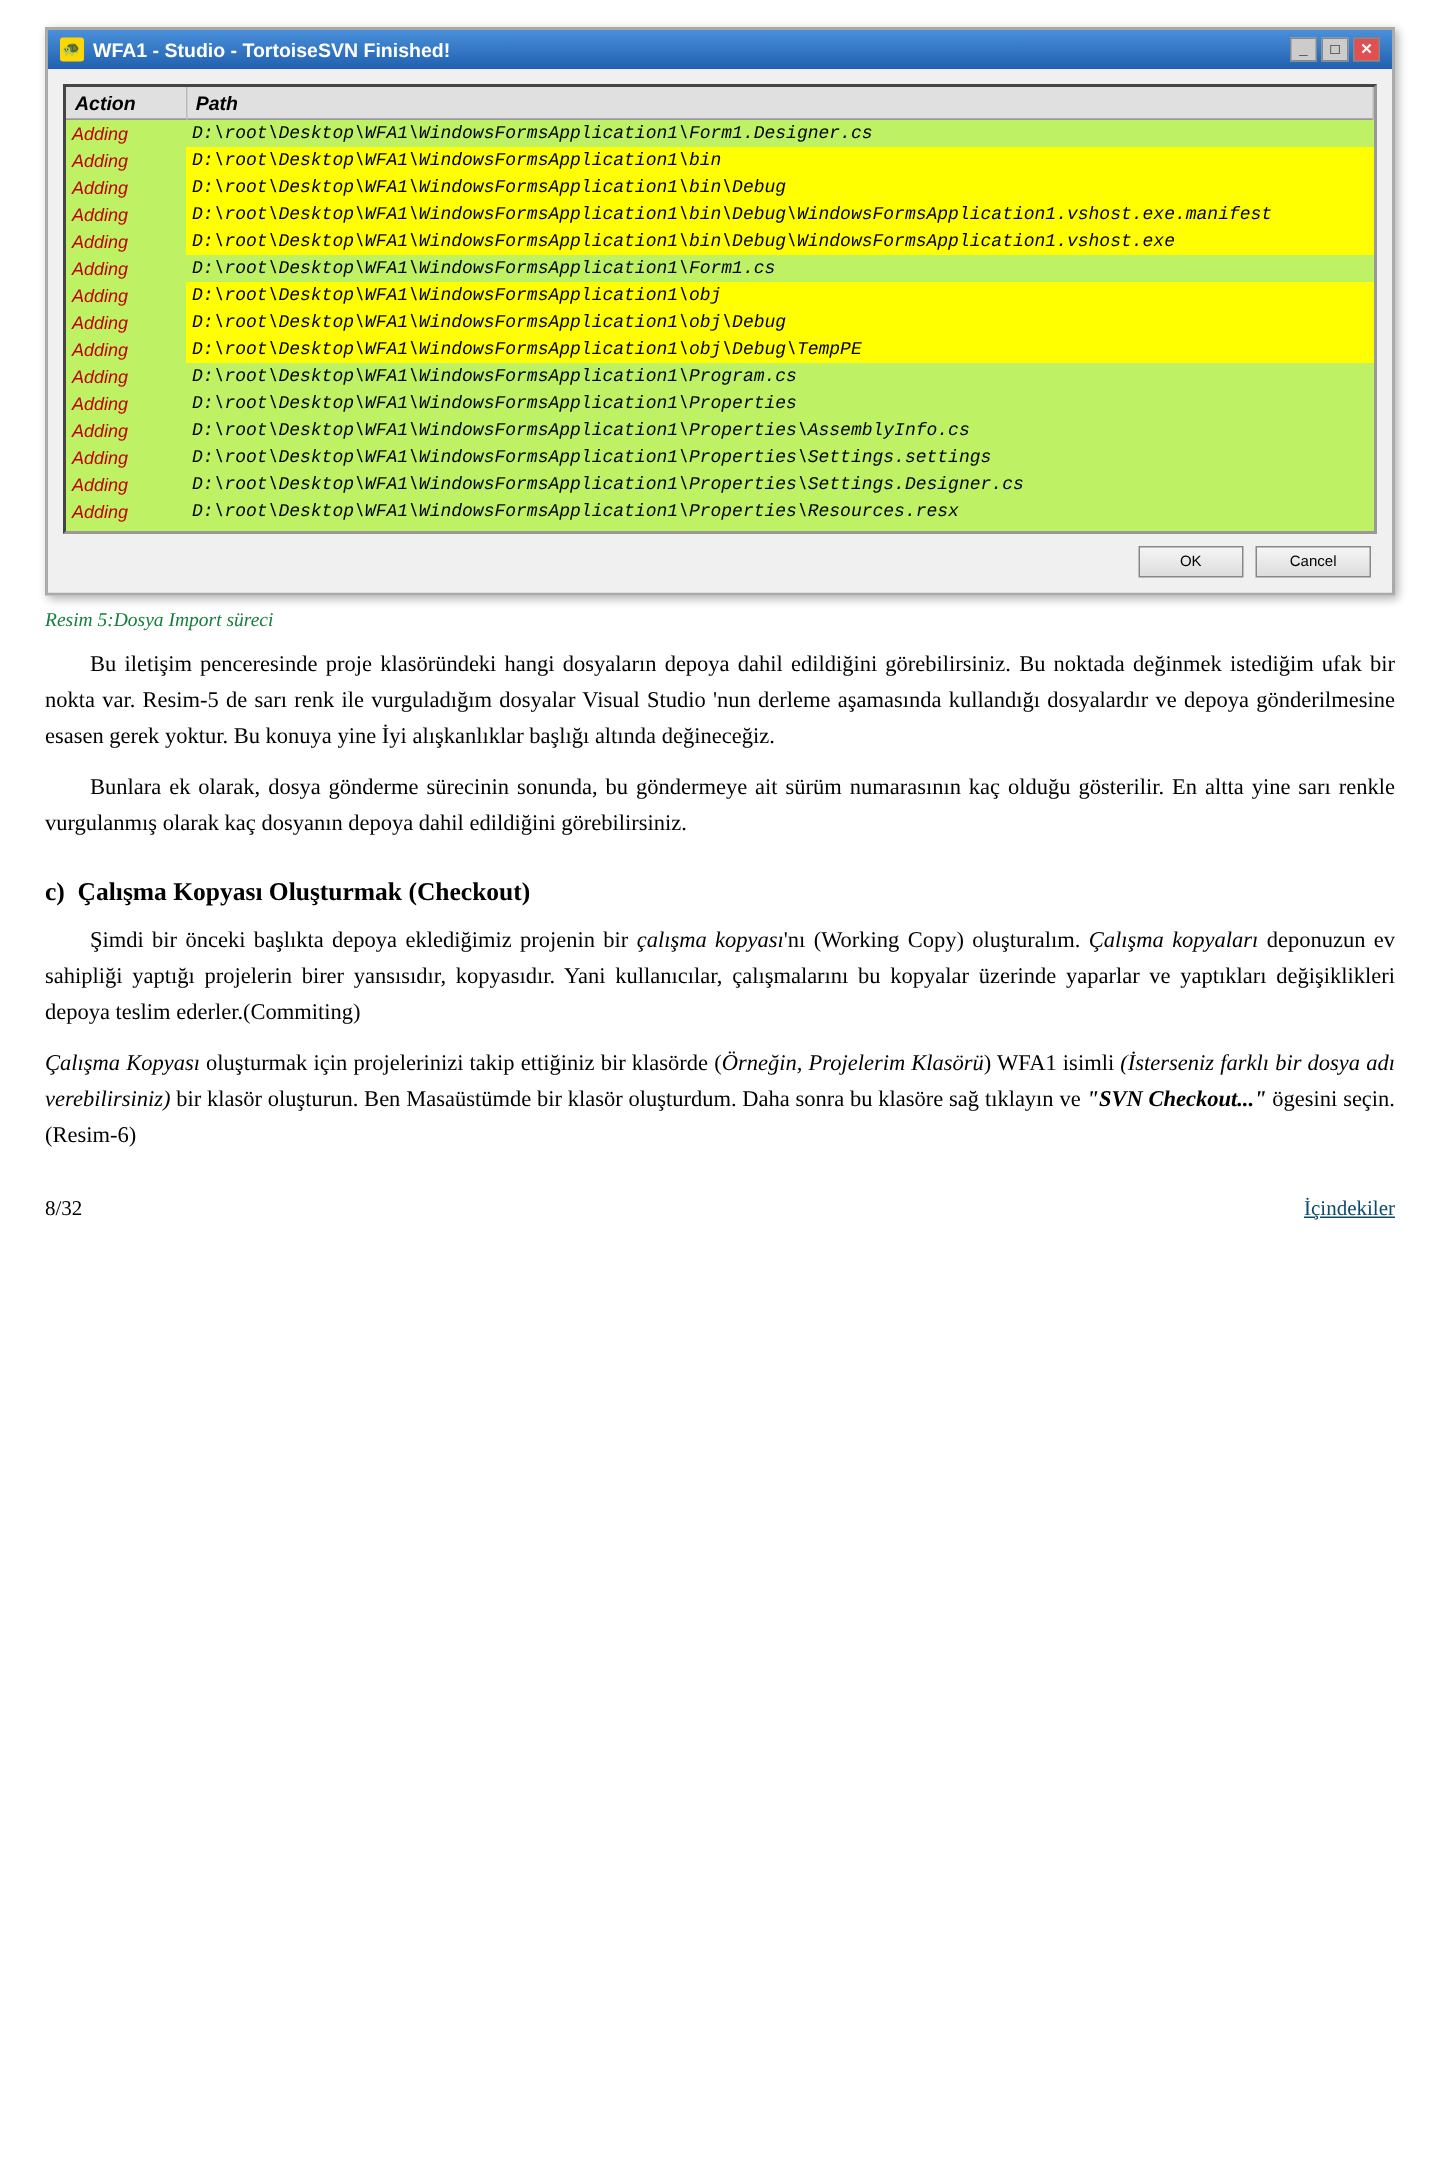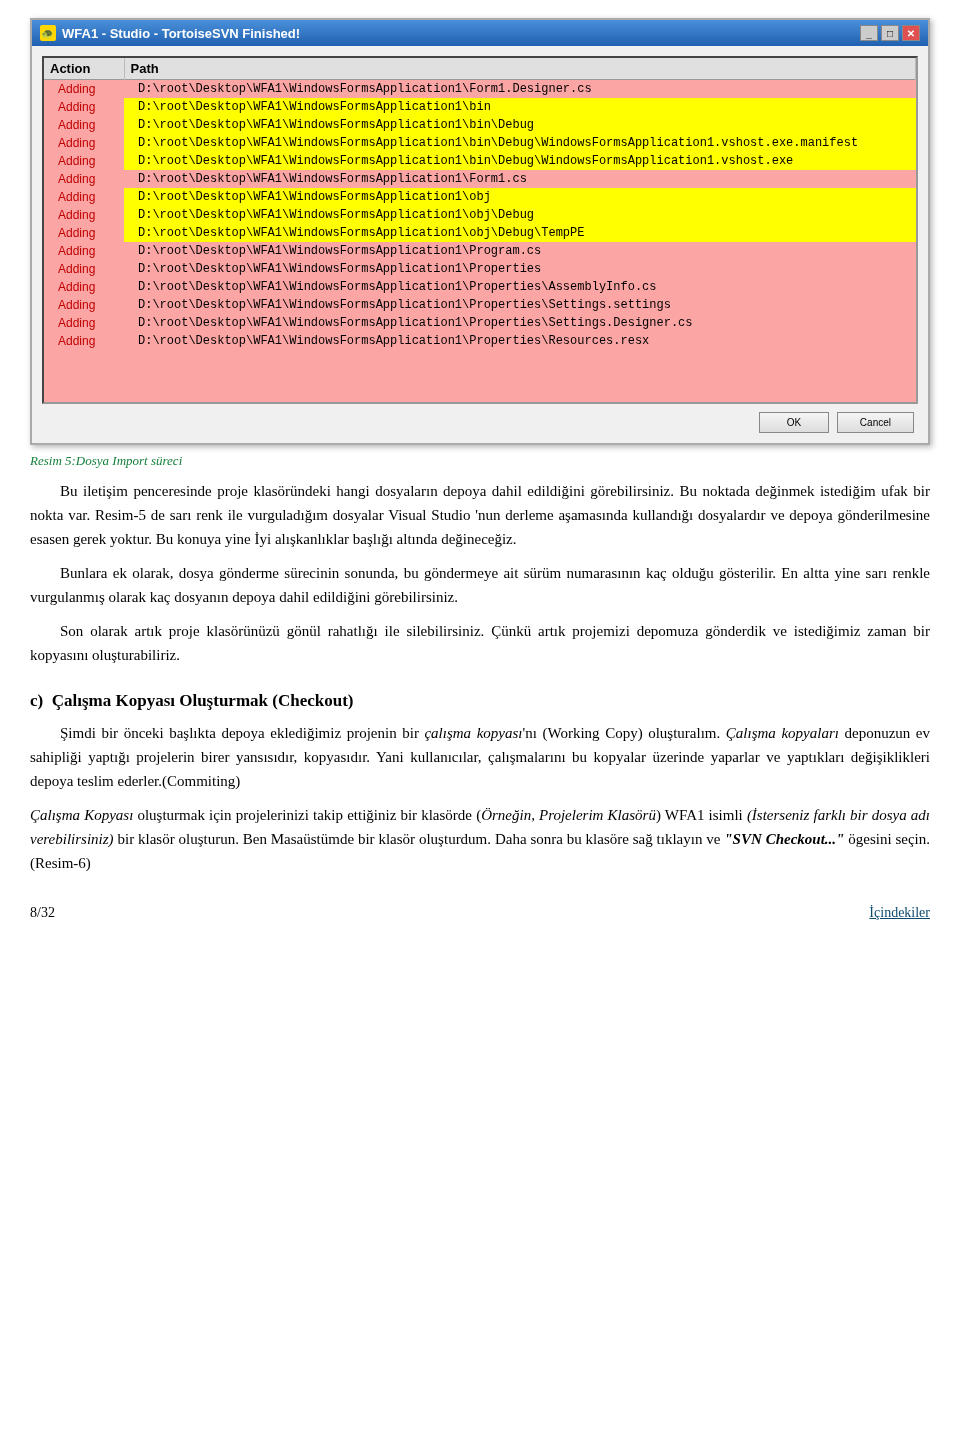--- a/index.html
+++ b/index.html
@@ -66,45 +66,46 @@
     .win-btn-close { background: #e05050; color: #fff; }
 
     .window-body {
       padding: 10px;
       background: #f0f0f0;
     }
 
     
     .table-scroll {
       border: 2px inset #999;
-      background: #fca5a5;
-      height: 348px;
+      background: #bef264;
+      height: 300px;
       overflow-y: auto;
       overflow-x: hidden;
+      font-style: italic;
     }
     .file-table {
       width: 100%;
       border-collapse: collapse;
       font-family: 'Courier New', Courier, monospace;
       font-size: 12px;
     }
     .file-table thead tr {
       background: #e0e0e0;
       border-bottom: 1px solid #999;
     }
     .file-table thead th {
       text-align: left;
       padding: 3px 6px;
       font-weight: bold;
       font-family: Arial, sans-serif;
       font-size: 13px;
       border-right: 1px solid #bbb;
     }
     .file-table tbody tr td {
-      padding: 2px 14px;
+      padding: 2px 4px;
       white-space: nowrap;
     }
     .file-table tbody tr td:first-child {
       font-family: Arial, sans-serif;
       font-size: 12px;
       color: #c00000;
       width: 80px;
     }
     .file-table tbody tr.row-yellow td:nth-child(2) {
       background: #ffff00;
@@ -289,21 +290,20 @@
       <button class="dialog-btn">Cancel</button>
     </div>
   </div>
 </div>
 
 <div class="caption">Resim 5:Dosya Import süreci</div>
 
 <div class="body-text">
   <p class="para-indent">Bu iletişim penceresinde proje klasöründeki hangi dosyaların depoya dahil edildiğini görebilirsiniz. Bu noktada değinmek istediğim ufak bir nokta var. Resim-5 de sarı renk ile vurguladığım dosyalar Visual Studio 'nun derleme aşamasında kullandığı dosyalardır ve depoya gönderilmesine esasen gerek yoktur. Bu konuya yine İyi alışkanlıklar başlığı altında değineceğiz.</p>
   <p class="para-indent">Bunlara ek olarak, dosya gönderme sürecinin sonunda, bu göndermeye ait sürüm numarasının kaç olduğu gösterilir. En altta yine sarı renkle vurgulanmış olarak kaç dosyanın depoya dahil edildiğini görebilirsiniz.</p>
-  <p class="para-indent">Son olarak artık proje klasörünüzü gönül rahatlığı ile silebilirsiniz. Çünkü artık projemizi depomuza gönderdik ve istediğimiz zaman bir kopyasını oluşturabiliriz.</p>
 </div>
 
 <div class="section-heading">
   <span>c)&nbsp;&nbsp;Çalışma Kopyası Oluşturmak (Checkout)</span>
 </div>
 
 <div class="body-text">
   <p class="para-indent" id="sc-p1">Şimdi bir önceki başlıkta depoya eklediğimiz projenin bir <em>çalışma kopyası</em>'nı (Working Copy) oluşturalım. <em>Çalışma kopyaları</em> deponuzun ev sahipliği yaptığı projelerin birer yansısıdır, kopyasıdır. Yani kullanıcılar, çalışmalarını bu kopyalar üzerinde yaparlar ve yaptıkları değişiklikleri depoya teslim ederler.(Commiting)</p>
   <p id="sc-p2"><em>Çalışma Kopyası</em> oluşturmak için projelerinizi takip ettiğiniz bir klasörde (<em>Örneğin, Projelerim Klasörü</em>) WFA1 isimli <em>(İsterseniz farklı bir dosya adı verebilirsiniz)</em> bir klasör oluşturun. Ben Masaüstümde bir klasör oluşturdum. Daha sonra bu klasöre sağ tıklayın ve <strong><em>"SVN Checkout..."</em></strong> ögesini seçin.(Resim-6)</p>
 </div>

